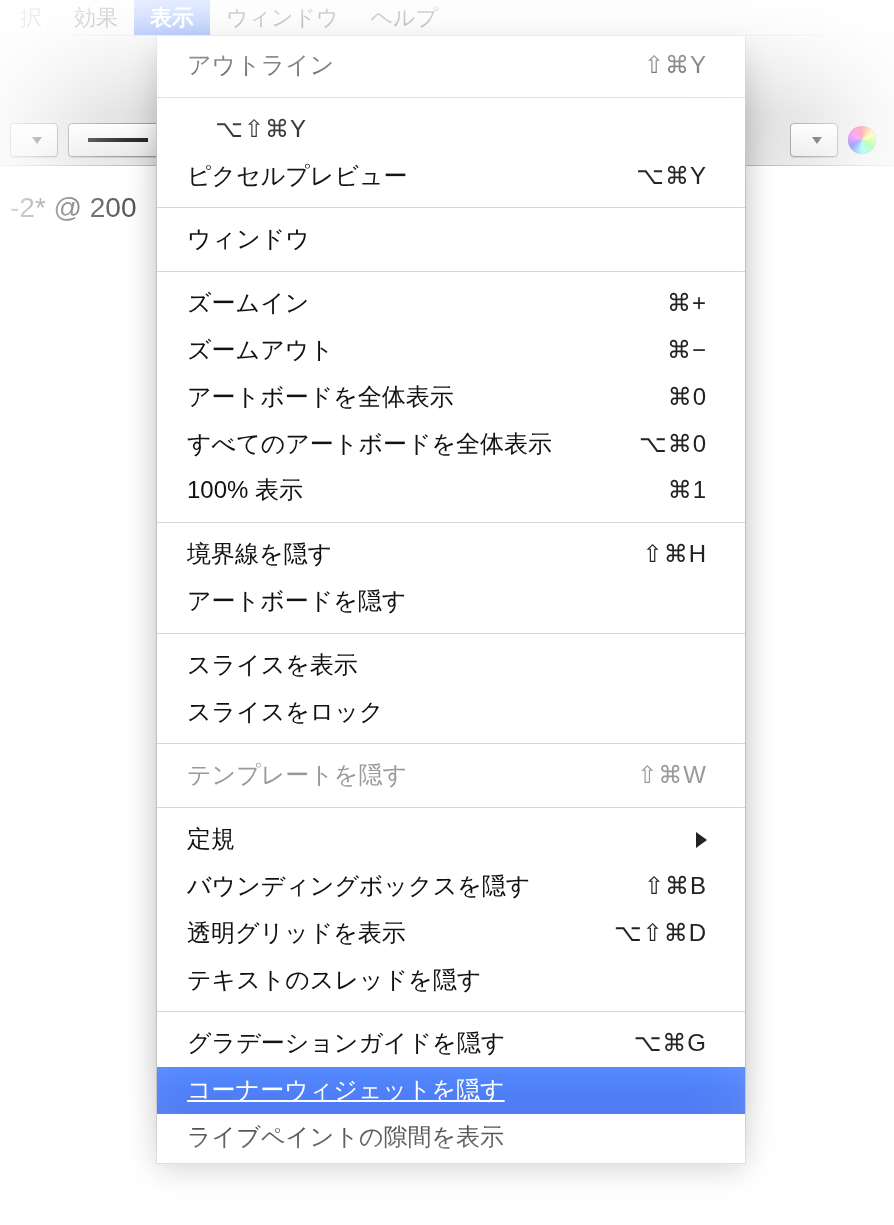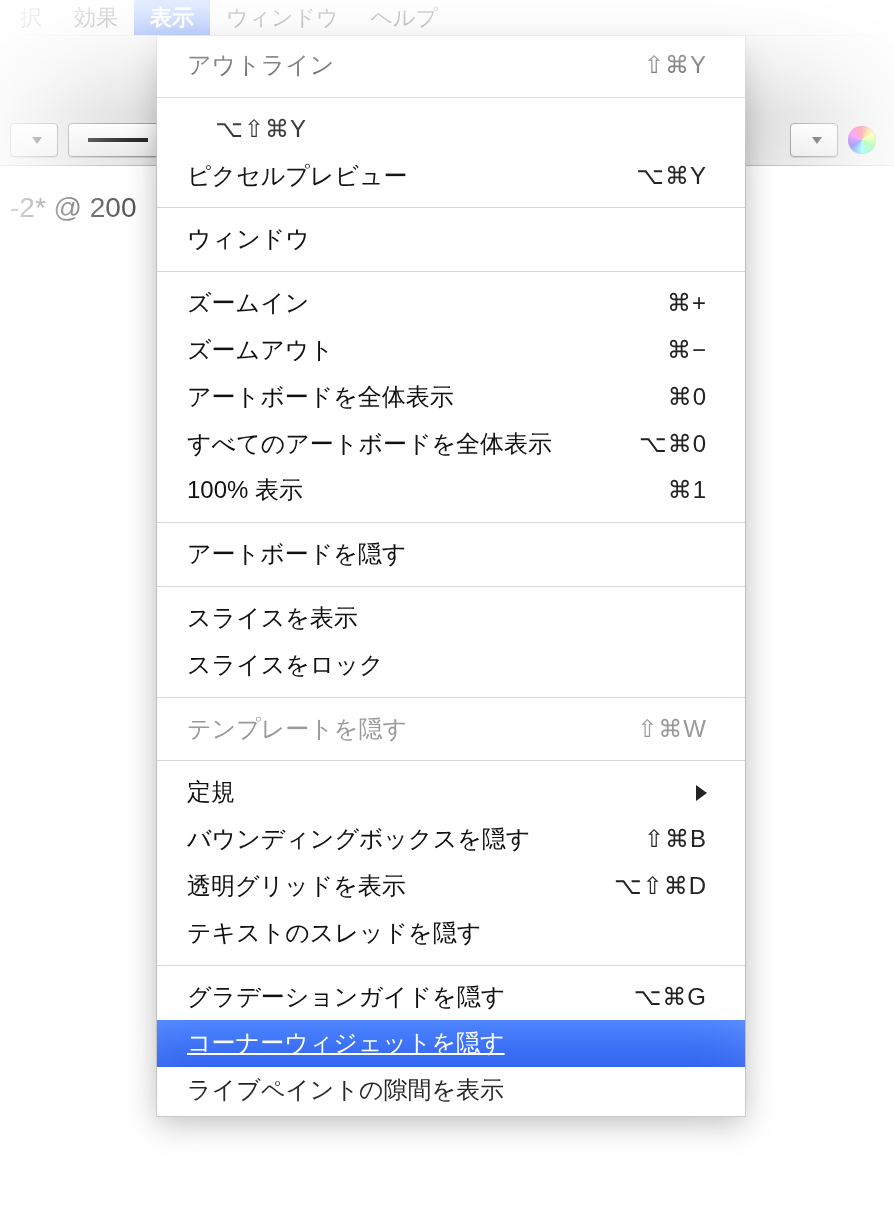--- a/index.html
+++ b/index.html
@@ -204,20 +204,24 @@
     <div class="menu-item">
       <span class="label">すべてのアートボードを全体表示</span>
       <span class="shortcut">⌥⌘0</span>
     </div>
     <div class="menu-item">
       <span class="label">100% 表示</span>
       <span class="shortcut">⌘1</span>
     </div>
     <div class="sep"></div>
     <div class="menu-item">
+      <span class="label">境界線を隠す</span>
+      <span class="shortcut">⇧⌘H</span>
+    </div>
+    <div class="menu-item">
       <span class="label">アートボードを隠す</span>
     </div>
     <div class="sep"></div>
     <div class="menu-item">
       <span class="label">スライスを表示</span>
     </div>
     <div class="menu-item">
       <span class="label">スライスをロック</span>
     </div>
     <div class="sep"></div>

